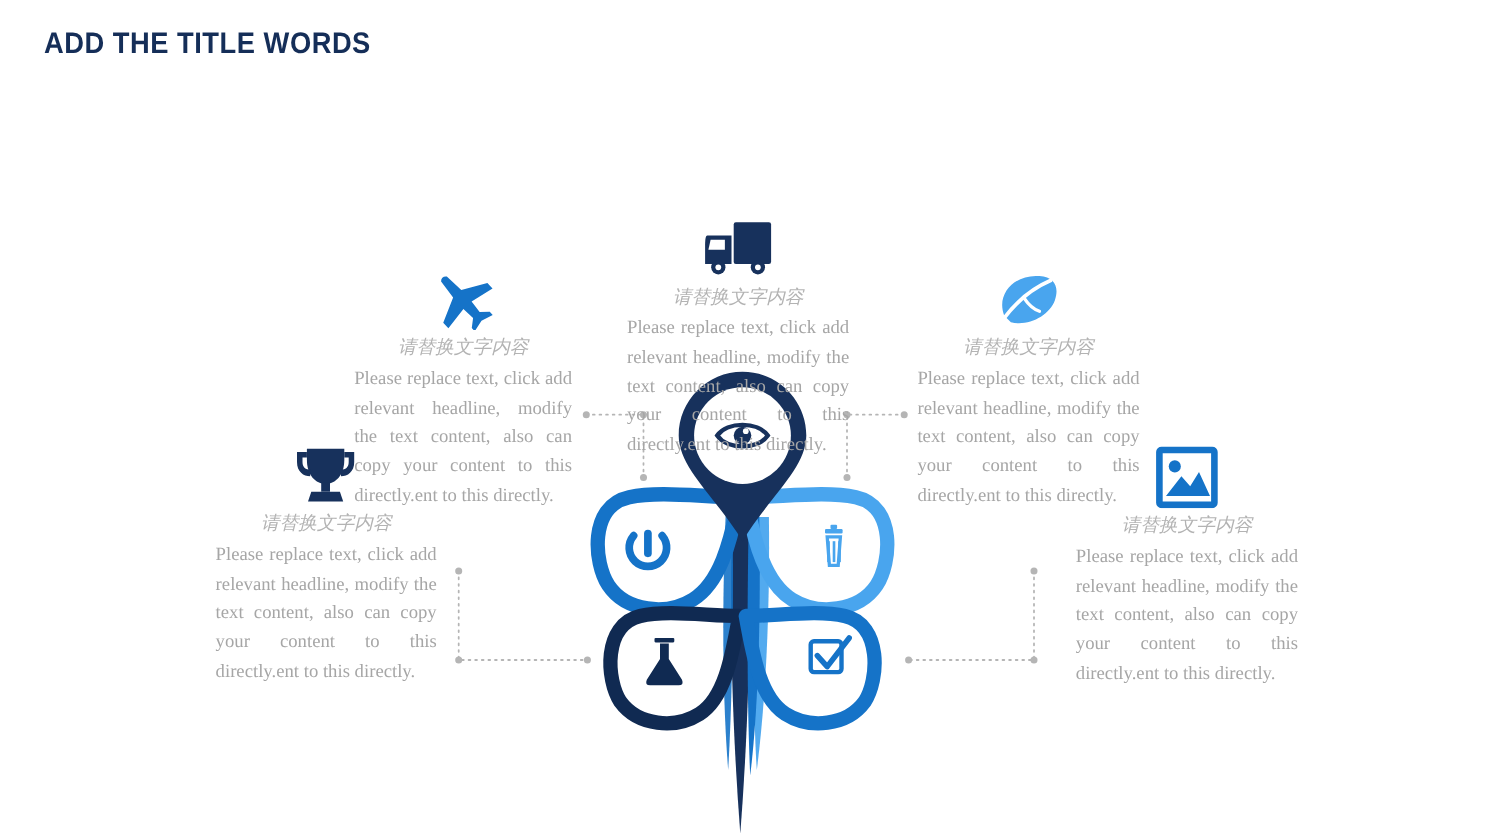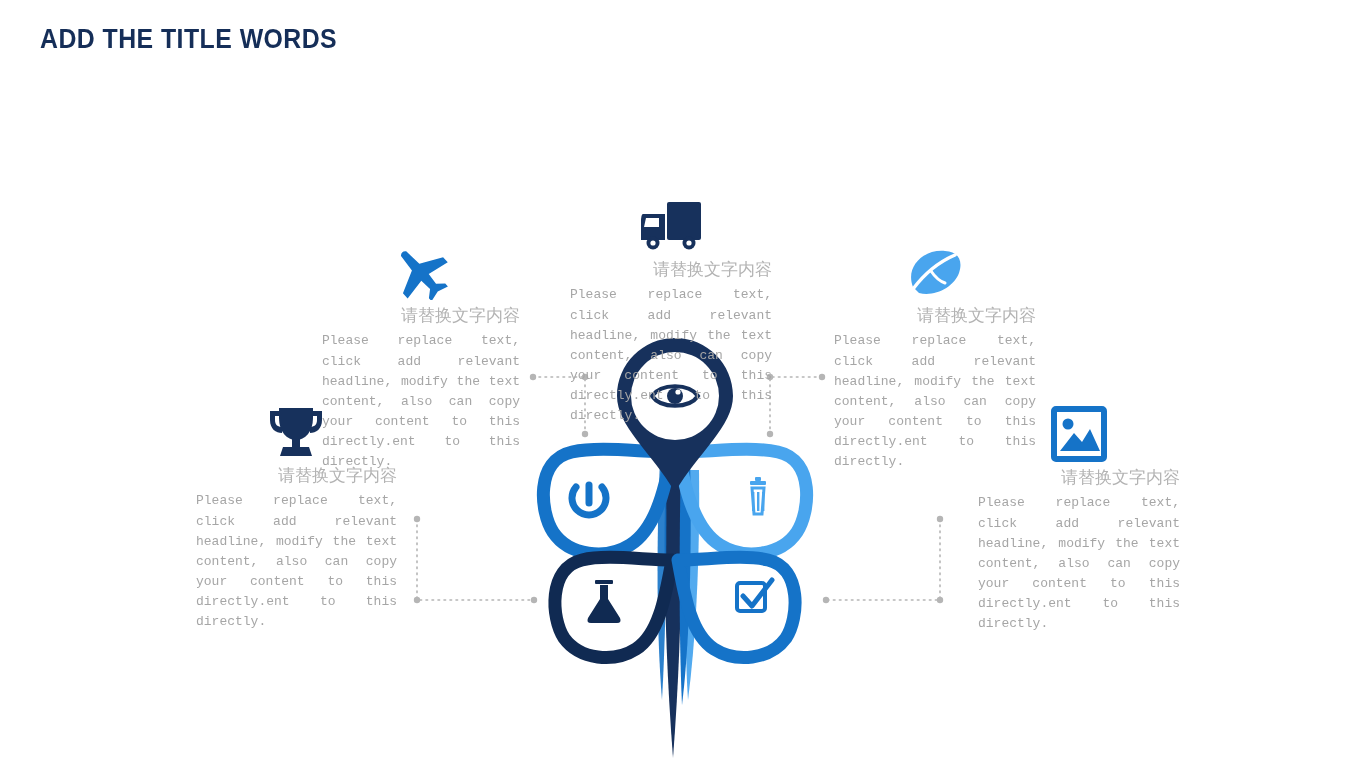--- a/index.html
+++ b/index.html
@@ -41,29 +41,29 @@
   }
   .callout-heading {
     font-family: "Liberation Sans", sans-serif;
     font-size: 17px;
     color: #b3b3b3;
     margin: 6px 0 5px 0;
     line-height: 1.2;
     white-space: nowrap;
   }
   .callout-body {
-    font-family: Liberation Mono, monospace;
-    font-size: 13px;
+    font-family: Liberation Serif, serif;
+    font-size: 17px;
     color: #a6a6a6;
     line-height: 1.55;
     text-align: justify;
   }
 
   
-  .align-center .callout-heading { text-align: right; }
+  .align-center .callout-heading { text-align: center; font-style: italic; }
   .align-center .callout-icon    { text-align: center; }
 
   
   #callout-plane   { left: 322px; top: 246px; width: 198px; }
   #callout-truck   { left: 570px; top: 196px; width: 202px; }
   #callout-leaf    { left: 834px; top: 246px; width: 202px; }
   #callout-trophy  { left: 196px; top: 404px; width: 201px; }
   #callout-picture { left: 978px; top: 406px; width: 202px; }
 
   

